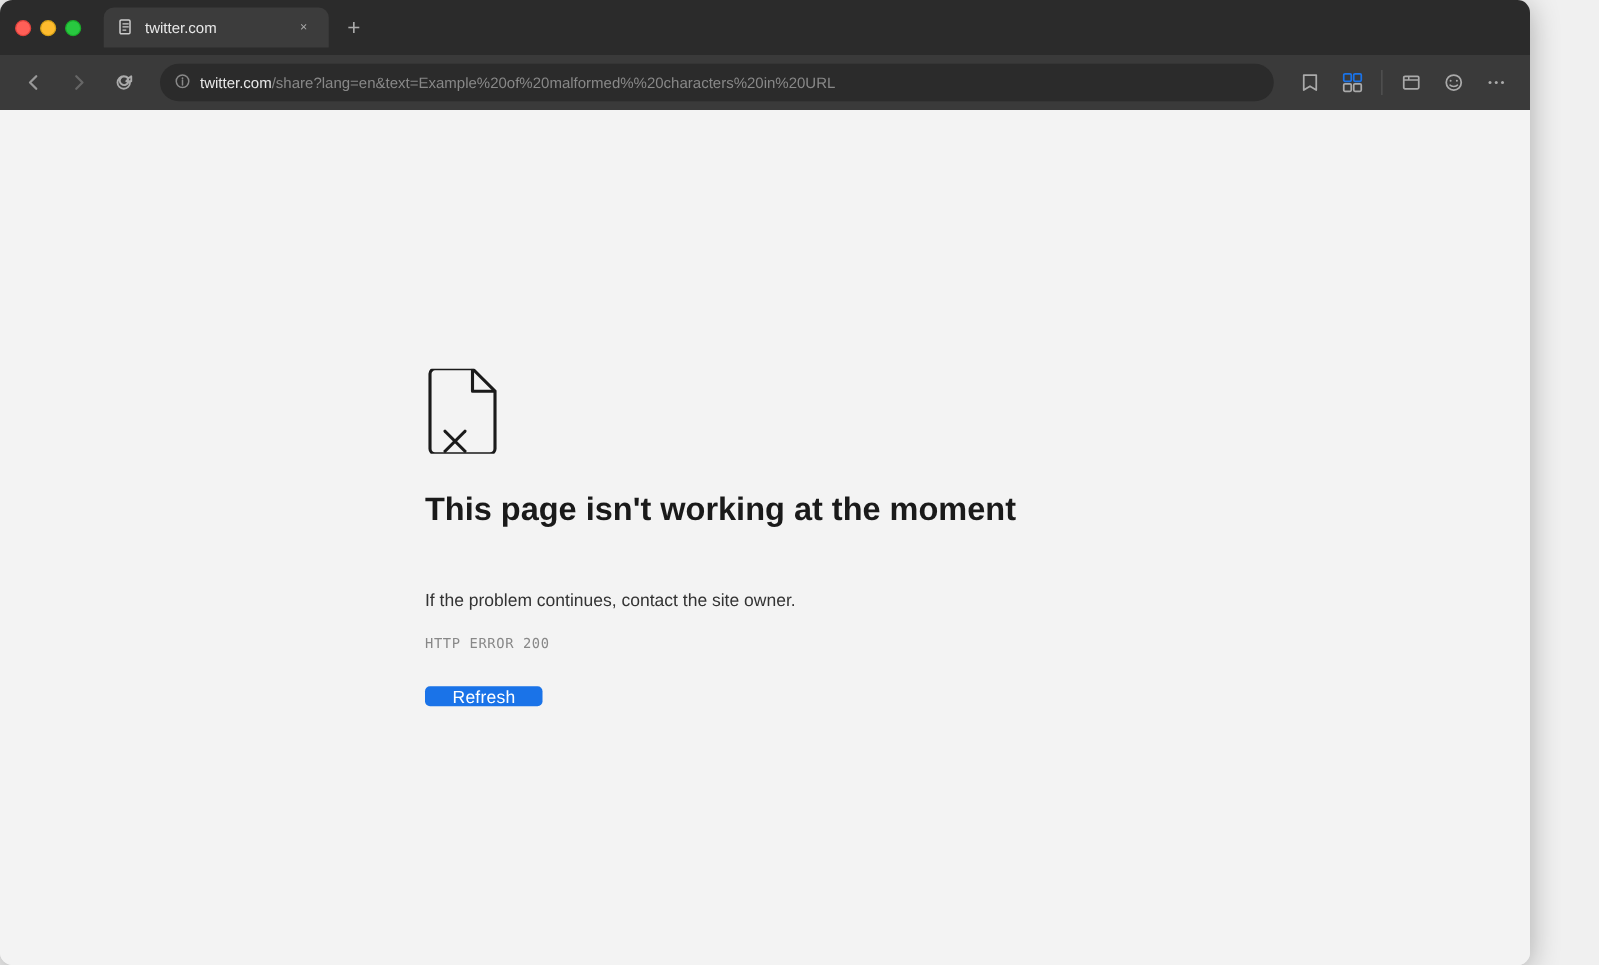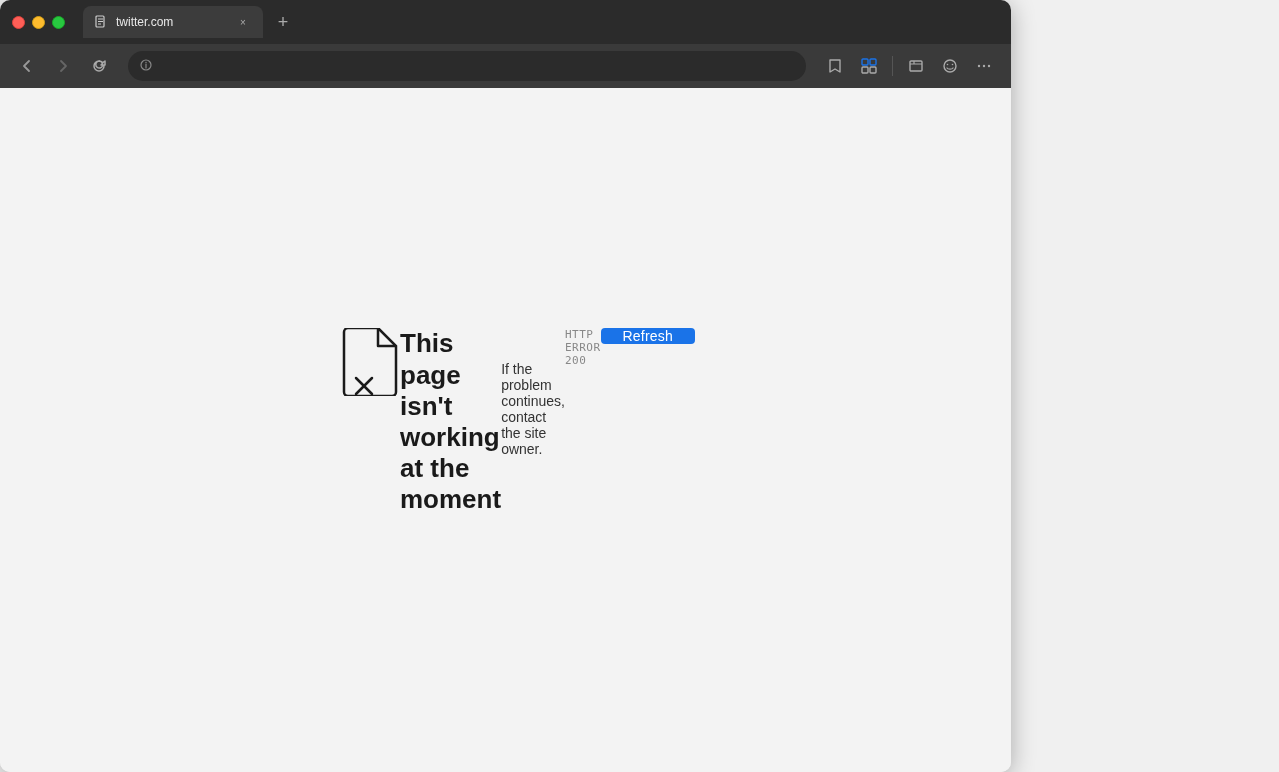--- a/index.html
+++ b/index.html
@@ -7,21 +7,21 @@
     body {
       font-family: -apple-system, BlinkMacSystemFont, 'Segoe UI', sans-serif;
       background: #f0f0f0;
       width: 1279px;
       height: 772px;
       overflow: hidden;
     }
 
     
     .browser-window {
-      width: 1011px;
+      width: 1224px;
       height: 772px;
       border-radius: 10px;
       overflow: hidden;
       display: flex;
       flex-direction: column;
       box-shadow: 0 4px 24px rgba(0,0,0,0.3);
     }
 
     
     .title-bar {
@@ -199,21 +199,21 @@
       flex: 1;
       background: #f3f3f3;
       display: flex;
       align-items: center;
       justify-content: flex-start;
       padding: 80px 340px;
     }
 
     .error-container {
       display: flex;
-      flex-direction: row;
+      flex-direction: column;
       align-items: flex-start;
       gap: 0;
     }
 
     .error-icon {
       margin-bottom: 24px;
     }
 
     .file-error-svg {
       width: 60px;
@@ -302,20 +302,23 @@
     </div>
 
     <div class="url-bar">
       <span class="url-lock-icon">
         <svg width="12" height="12" viewBox="0 0 12 12" fill="none">
           <circle cx="6" cy="6" r="5" stroke="#888" stroke-width="1.2"></circle>
           <line x1="6" y1="5" x2="6" y2="9" stroke="#888" stroke-width="1.2" stroke-linecap="round"></line>
           <circle cx="6" cy="3.5" r="0.7" fill="#888"></circle>
         </svg>
       </span>
+      <span class="url-text">
+        <span class="url-domain">twitter.com</span><span class="url-path">/share?lang=en&amp;text=Example%20of%20malformed%%20characters%20in%20URL</span>
+      </span>
     </div>
 
     <div class="nav-actions">
       <div class="nav-action-btn">
         <svg width="16" height="16" viewBox="0 0 16 16" fill="none">
           <path d="M3 2h10v12l-5-3-5 3V2z" stroke="#aaa" stroke-width="1.4" fill="none" stroke-linejoin="round"></path>
         </svg>
       </div>
       <div class="nav-action-btn">
         <svg width="18" height="18" viewBox="0 0 18 18" fill="none">

